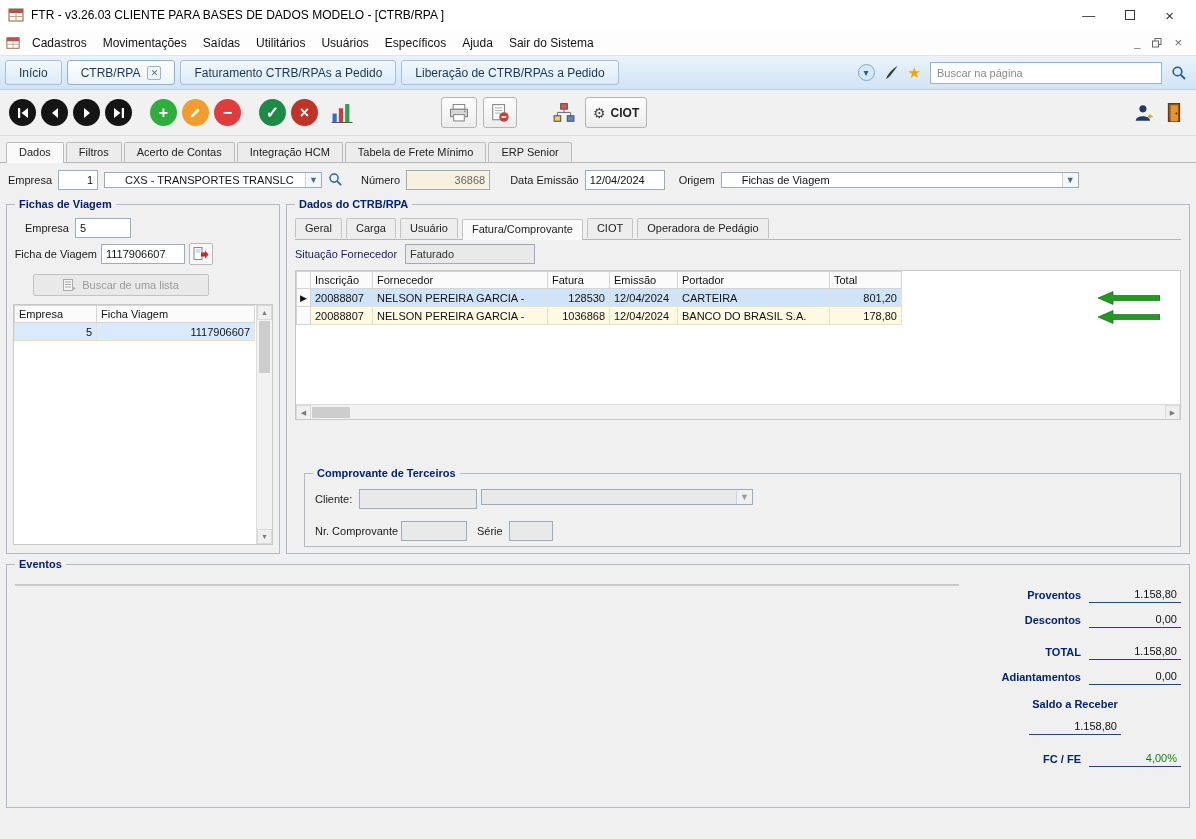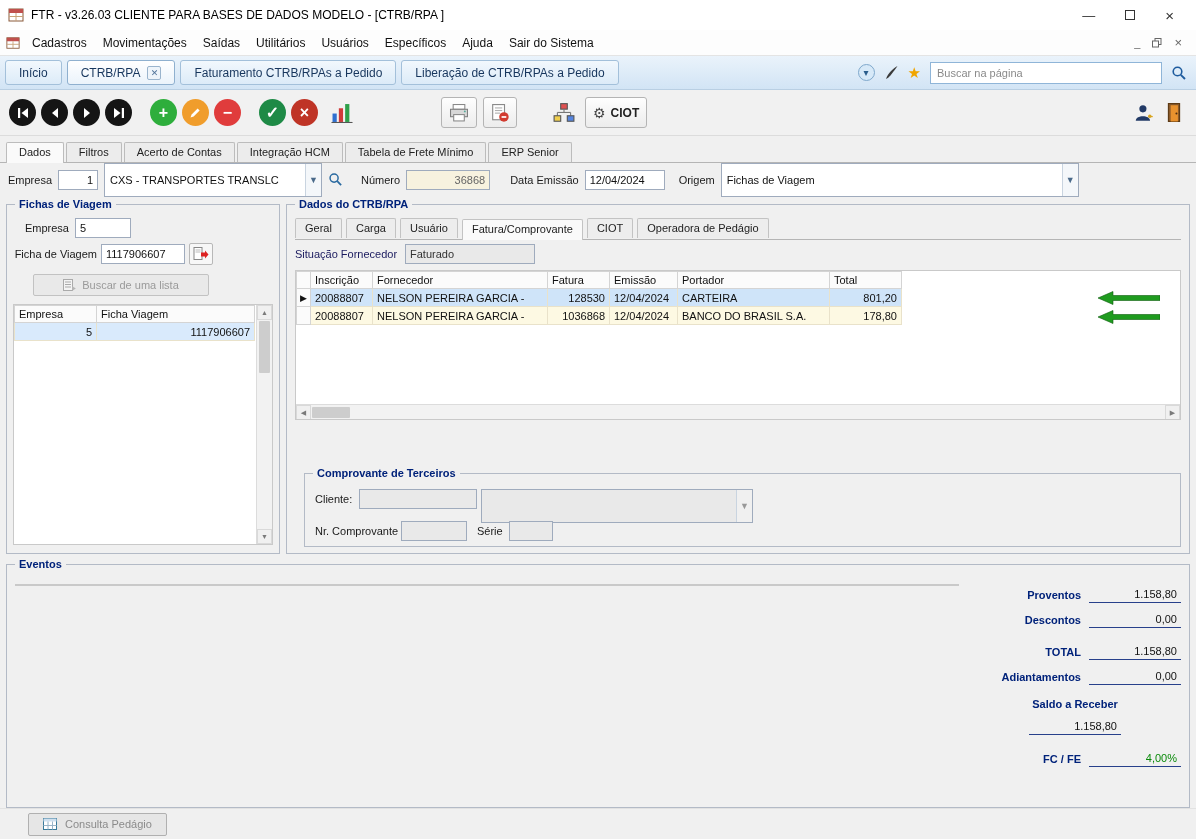--- a/index.html
+++ b/index.html
@@ -49,21 +49,21 @@
 .pagetabs{height:27px;background:#f0f0f0;display:flex;align-items:flex-end;padding:3px 6px 0 6px;border-bottom:1px solid #b5b5b5;flex:0 0 auto;gap:2px;}
 .ptab{padding:3px 12px 4px 12px;border:1px solid #bcbcbc;border-bottom:none;background:#ececec;color:#222;border-radius:2px 2px 0 0;white-space:nowrap;}
 .ptab.active{background:#fafafa;position:relative;top:1px;padding-bottom:5px;}
 
 
 .headerform{height:33px;background:#f0f0f0;display:flex;align-items:center;padding:0 8px;gap:6px;flex:0 0 auto;}
 .flab{color:#1a1a1a;white-space:nowrap;}
 .inp{height:20px;border:1px solid #9fabbd;background:#fff;font:11px "Liberation Sans",sans-serif;padding:0 4px;color:#111;}
 .inp.num{text-align:right;}
 .inp.ro{background:#f7f2df;color:#666;}
-.combo{height:34px;border:1px solid #9fabbd;background:#fff;display:flex;align-items:center;position:relative;padding:0 18px 0 5px;color:#111;white-space:nowrap;overflow:hidden;}
+.combo{height:16px;border:1px solid #9fabbd;background:#fff;display:flex;align-items:center;position:relative;padding:0 18px 0 20px;color:#111;white-space:nowrap;overflow:hidden;}
 .combo .arr{position:absolute;right:0;top:0;width:16px;height:100%;display:flex;align-items:center;justify-content:center;color:#4a6a8a;background:#f4f7fa;border-left:1px solid #c9d4e0;font-size:9px;}
 .combo.dis{background:#e9e9e9;color:#555;}
 .combo.dis .arr{background:#f0f0f0;color:#999;}
 
 
 .main{display:flex;gap:6px;padding:2px 6px;height:360px;flex:0 0 auto;}
 fieldset{border:1px solid #b3bac6;position:relative;background:#f0f0f0;}
 legend{margin-left:8px;padding:0 4px;color:#00227a;font-weight:bold;font-size:11px;}
 .fichas{width:274px;flex:0 0 auto;}
 .dados{flex:1;}
@@ -526,26 +526,14 @@
         <span class="slab">Saldo a Receber</span>
         <span class="sval">1.158,80</span>
       </div>
       <div class="srow" style="margin-top:15px;">
         <span class="slab">FC / FE</span>
         <span class="sval green">4,00%</span>
       </div>
     </div>
   </fieldset>
 
-  <div class="footer">
-    <span class="fbtn">
-      <svg width="15" height="13" viewBox="0 0 15 13">
-          <rect x="0.5" y="0.5" width="13" height="11" fill="#fff" stroke="#3a7a9a"></rect>
-          <rect x="0.5" y="0.5" width="13" height="3" fill="#cfe0ef"></rect>
-          <line x1="5" y1="3.5" x2="5" y2="11.5" stroke="#9ab4c8"></line>
-          <line x1="9.5" y1="3.5" x2="9.5" y2="11.5" stroke="#9ab4c8"></line>
-          <line x1="0.5" y1="7.5" x2="13.5" y2="7.5" stroke="#9ab4c8"></line>
-        </svg>
-      <span>Consulta Pedágio</span>
-    </span>
-  </div>
 
 </div>
 
 </body></html>

